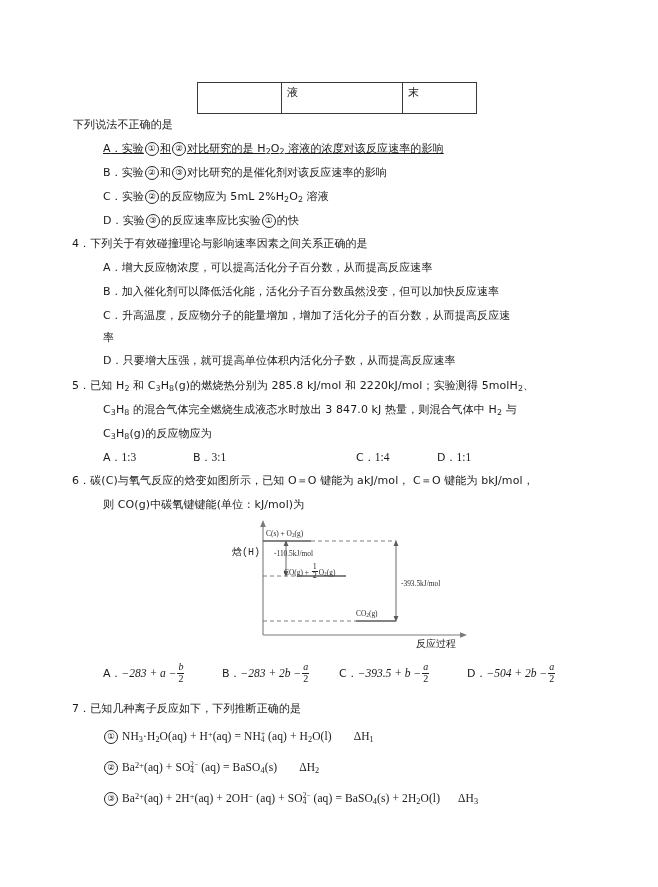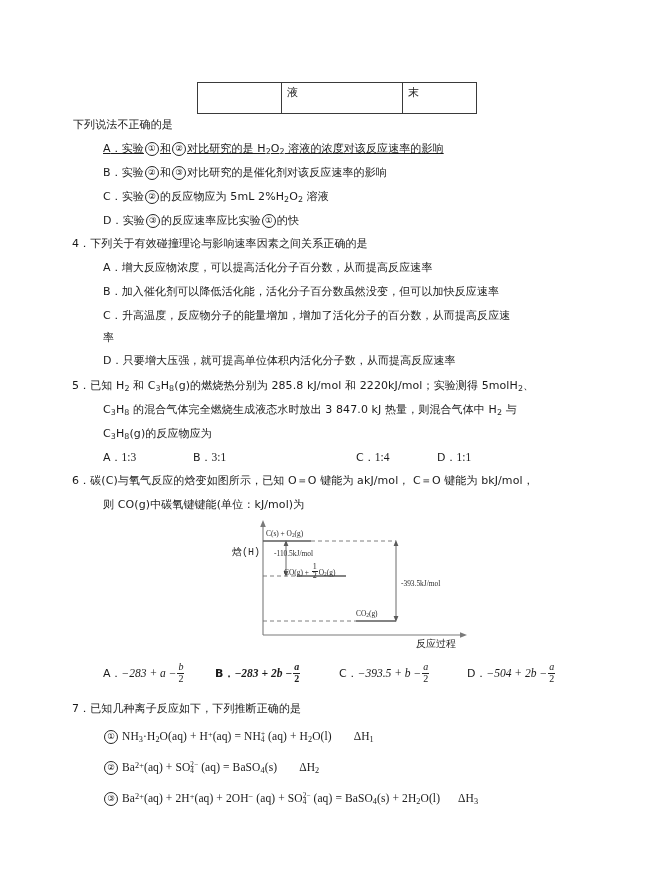--- a/index.html
+++ b/index.html
@@ -231,21 +231,21 @@
     </div>
 
     <div class="dg-label" style="left:38px; top:30px;">-110.5kJ/mol</div>
 
     <div class="dg-label" style="left:165px; top:60px;">-393.5kJ/mol</div>
   </div>
 
   <div class="opt" style="left:103px; top:662px;">
     <span class="cjk">A．</span><span style="font-style:italic">−283 + a −</span><span class="frac"><span class="num" style="font-style:italic">b</span><span class="den">2</span></span>
   </div>
-  <div class="opt" style="left:215px; top:662px;font-weight:bold;">
+  <div class="opt" style="left:222px; top:662px;">
     <span class="cjk">B．</span><span style="font-style:italic">−283 + 2b −</span><span class="frac"><span class="num" style="font-style:italic">a</span><span class="den">2</span></span>
   </div>
   <div class="opt" style="left:339px; top:662px;">
     <span class="cjk">C．</span><span style="font-style:italic">−393.5 + b −</span><span class="frac"><span class="num" style="font-style:italic">a</span><span class="den">2</span></span>
   </div>
   <div class="opt" style="left:467px; top:662px;">
     <span class="cjk">D．</span><span style="font-style:italic">−504 + 2b −</span><span class="frac"><span class="num" style="font-style:italic">a</span><span class="den">2</span></span>
   </div>
 
   <div class="ln cjk" style="left:72px; top:702px;">

